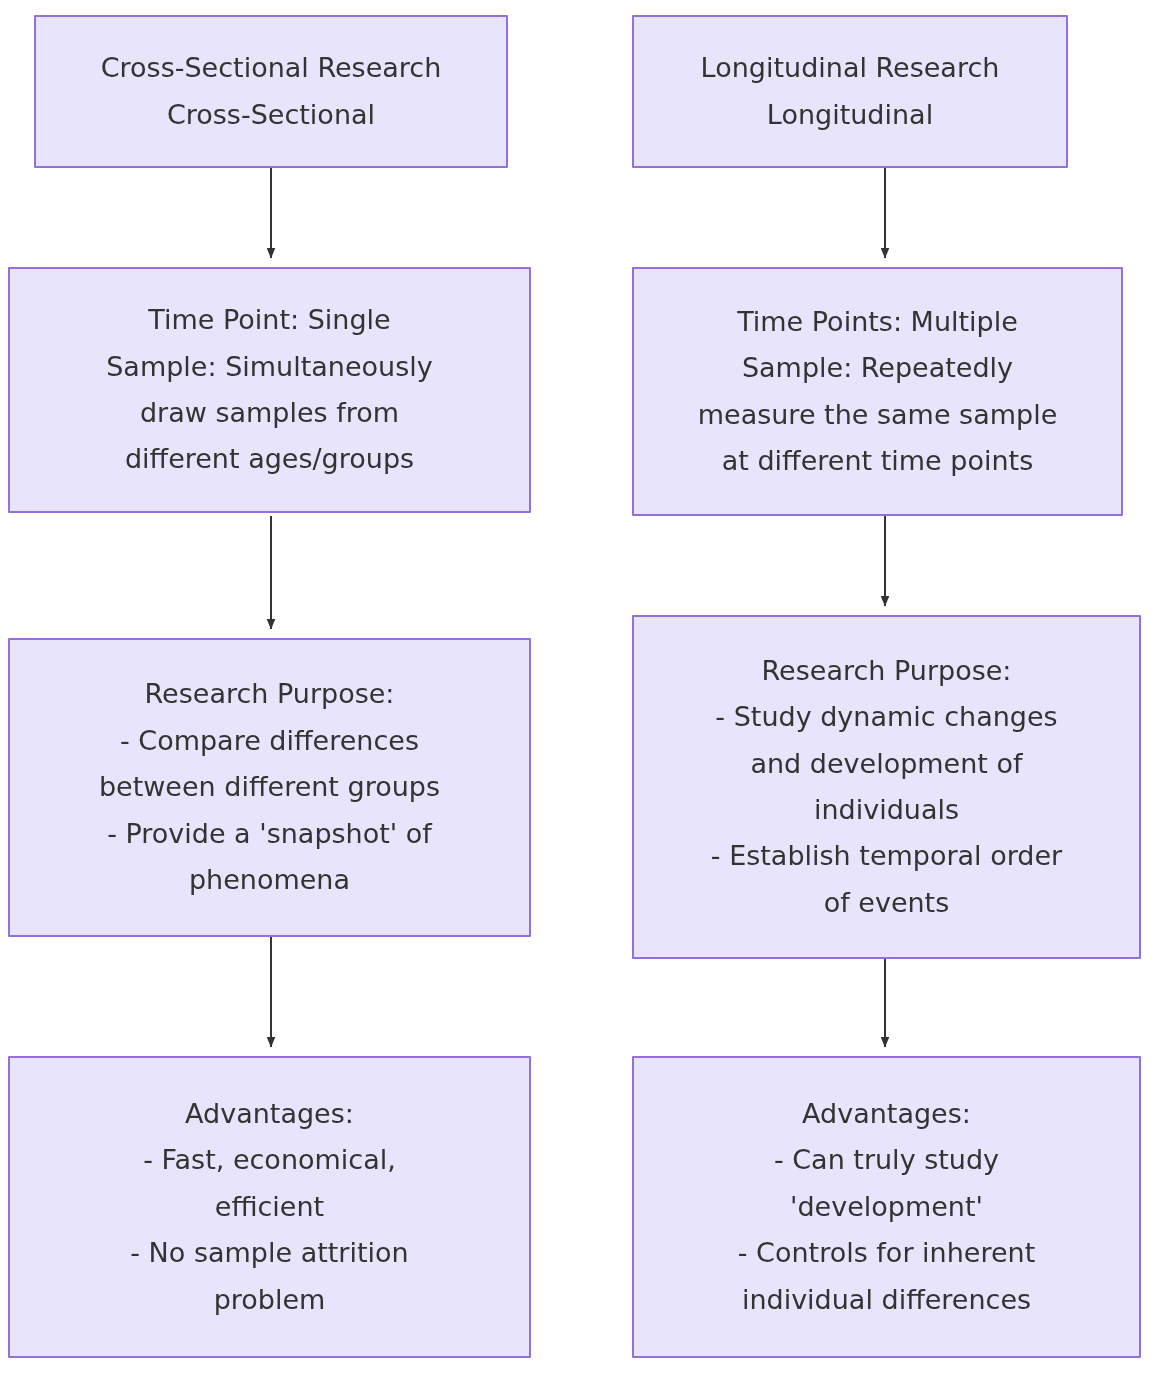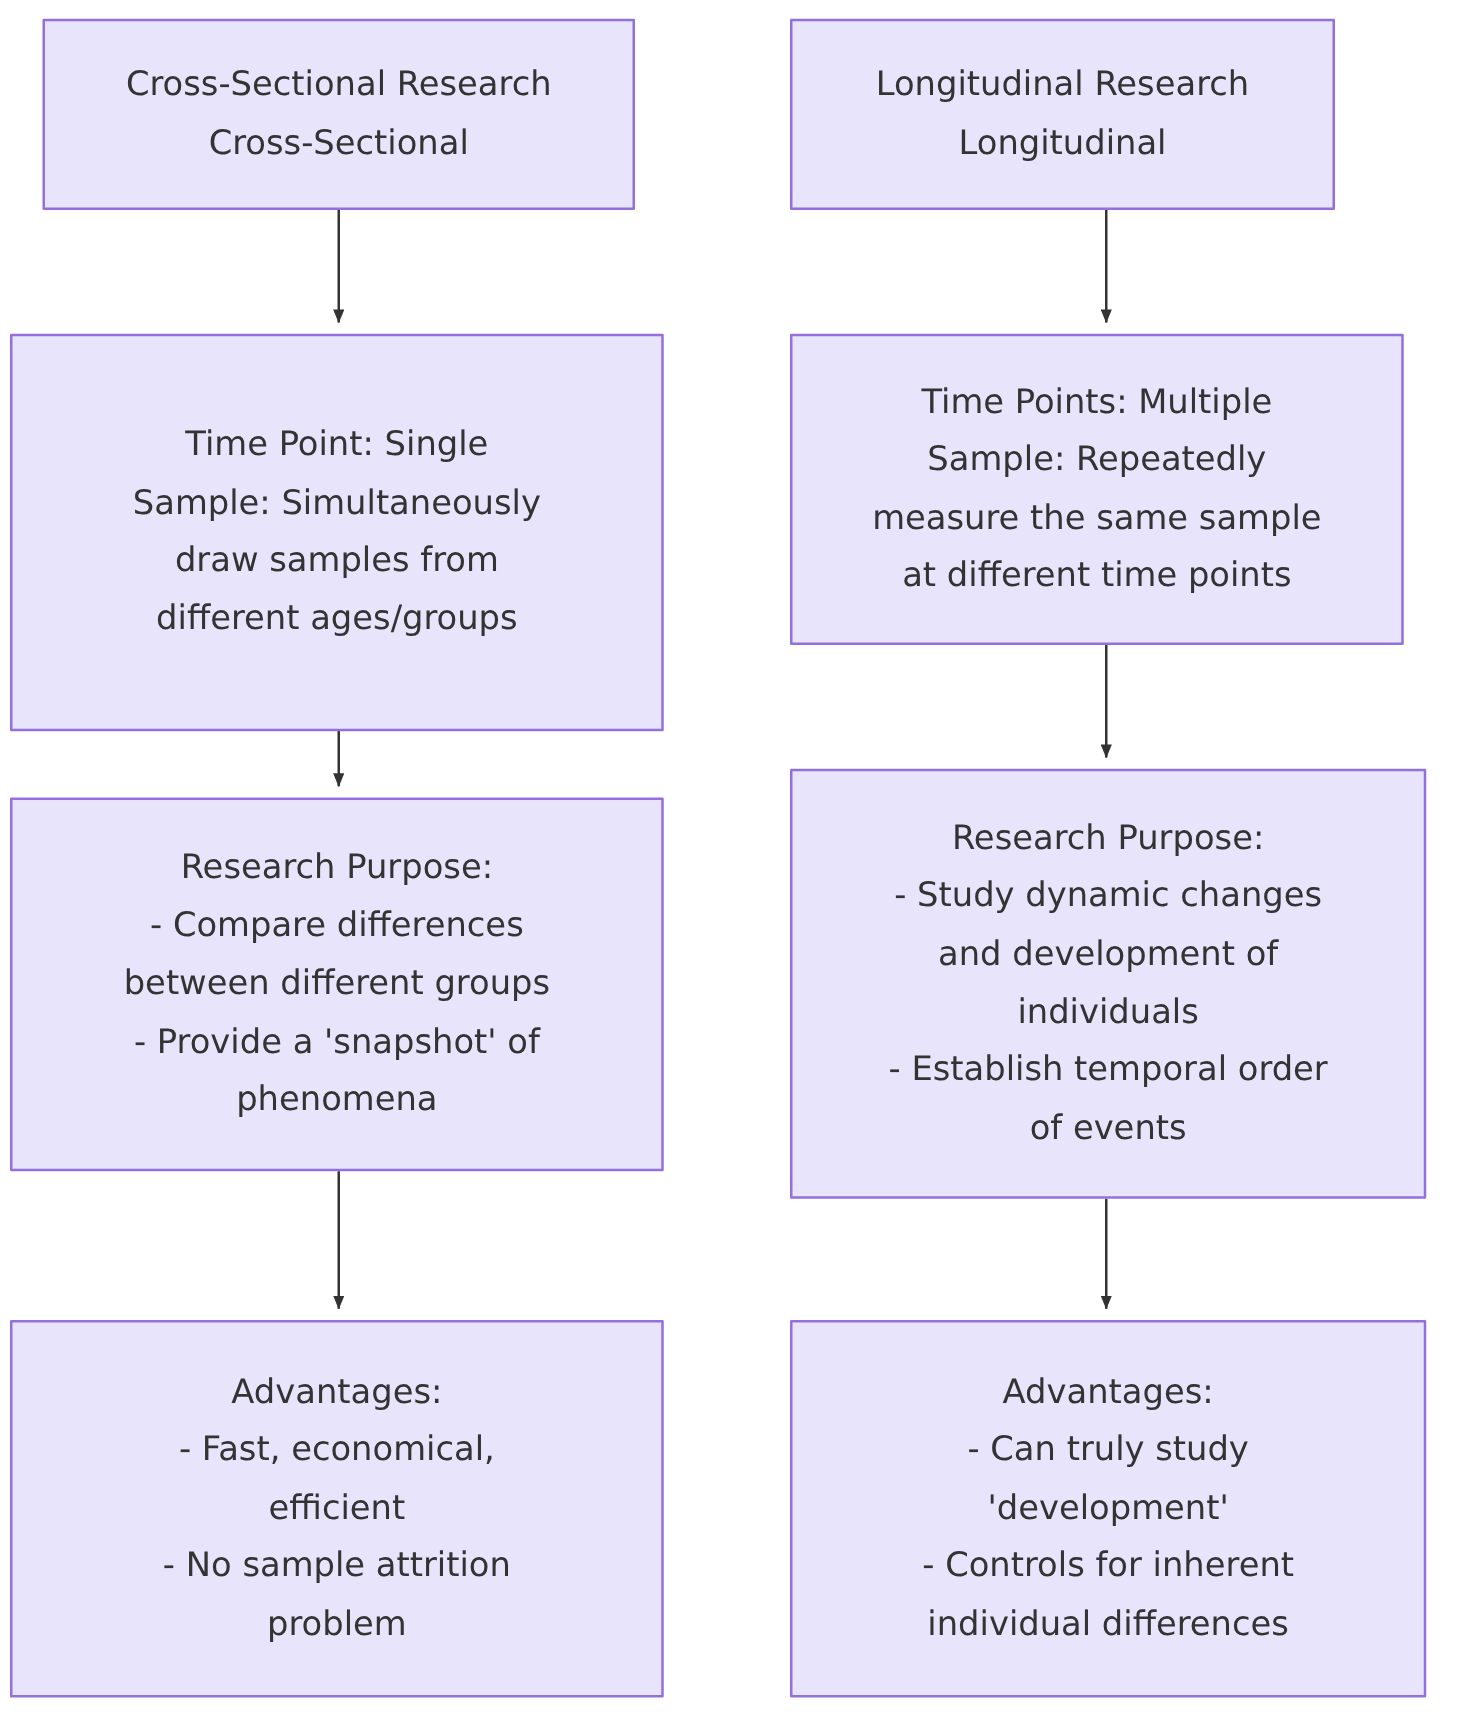--- a/index.html
+++ b/index.html
@@ -38,21 +38,21 @@
     color: #333333;
     font-size: 27px;
     line-height: 1.72;
     padding: 6px 12px;
     white-space: pre-line;
     z-index: 2;
   }
 
   
   #node-cs-title    { left: 34px;  top: 15px;   width: 474px; height: 153px; }
-  #node-cs-method   { left: 8px;   top: 267px;  width: 523px; height: 318px; }
+  #node-cs-method   { left: 8px;   top: 267px;  width: 523px; height: 246px; }
   #node-cs-purpose  { left: 8px;   top: 638px;  width: 523px; height: 299px; }
   #node-cs-adv      { left: 8px;   top: 1056px; width: 523px; height: 302px; }
 
   
   #node-lo-title    { left: 632px; top: 15px;   width: 436px; height: 153px; }
   #node-lo-method   { left: 632px; top: 267px;  width: 491px; height: 249px; }
   #node-lo-purpose  { left: 632px; top: 615px;  width: 509px; height: 344px; }
   #node-lo-adv      { left: 632px; top: 1056px; width: 509px; height: 302px; }
 </style>
 </head>

